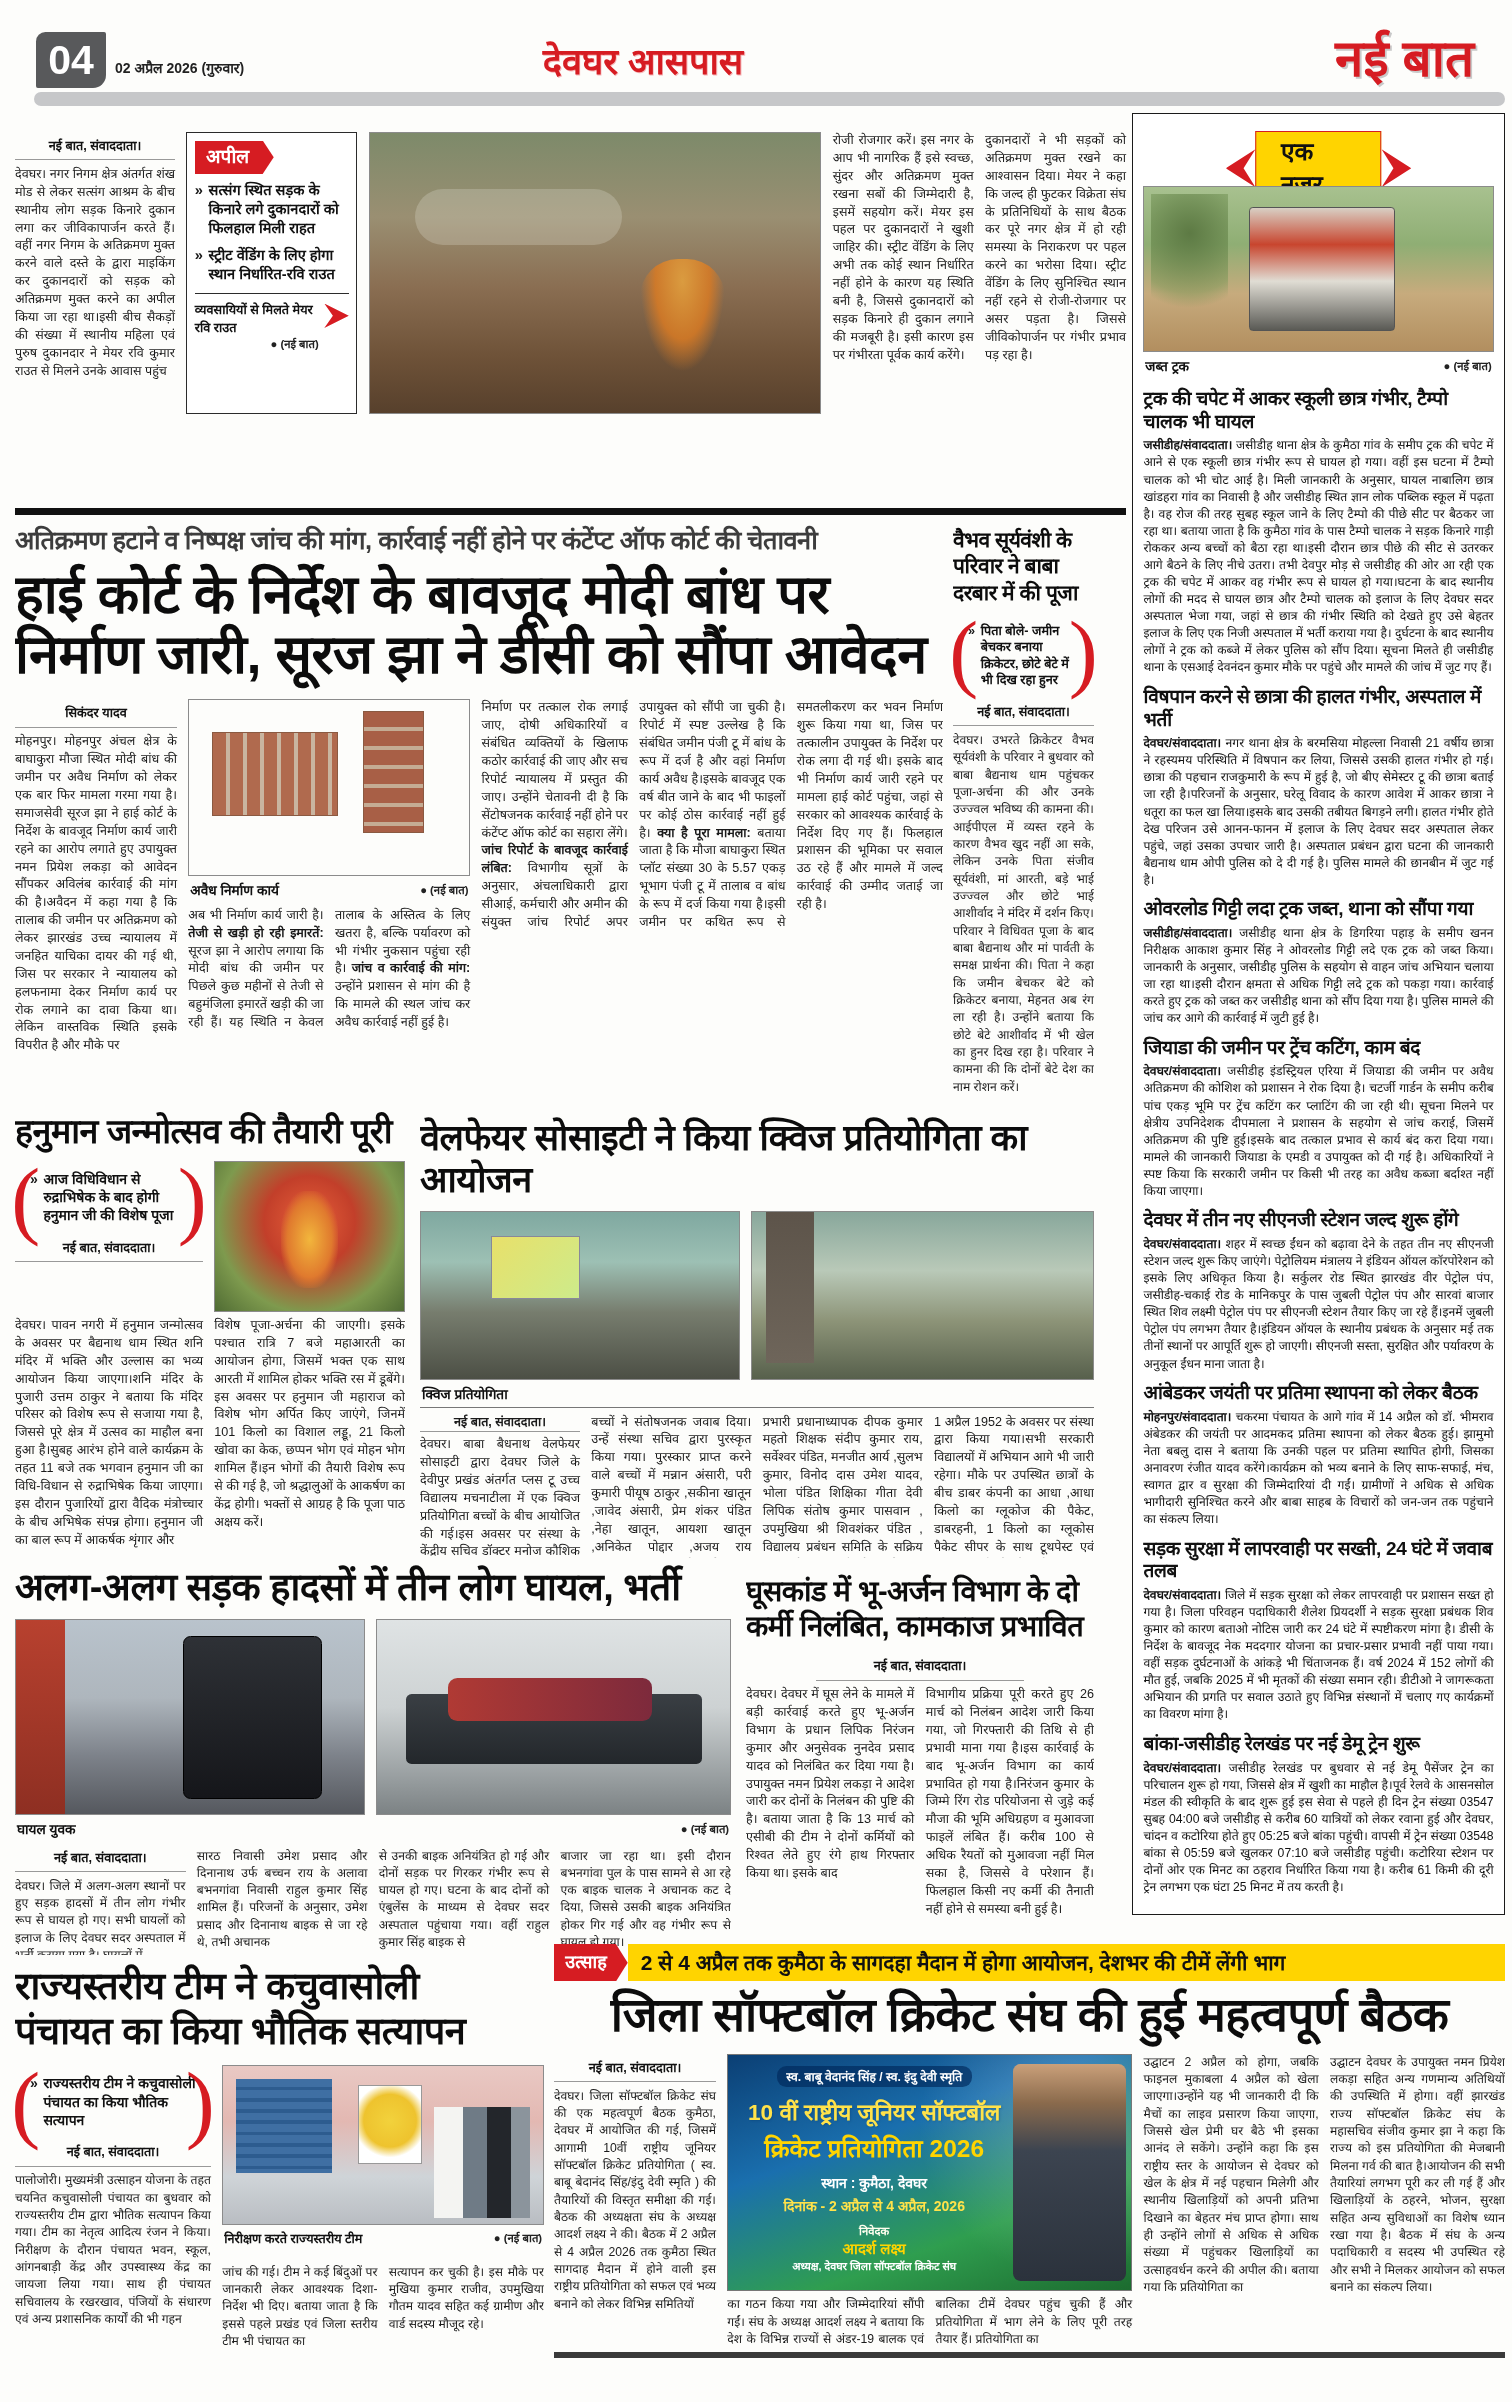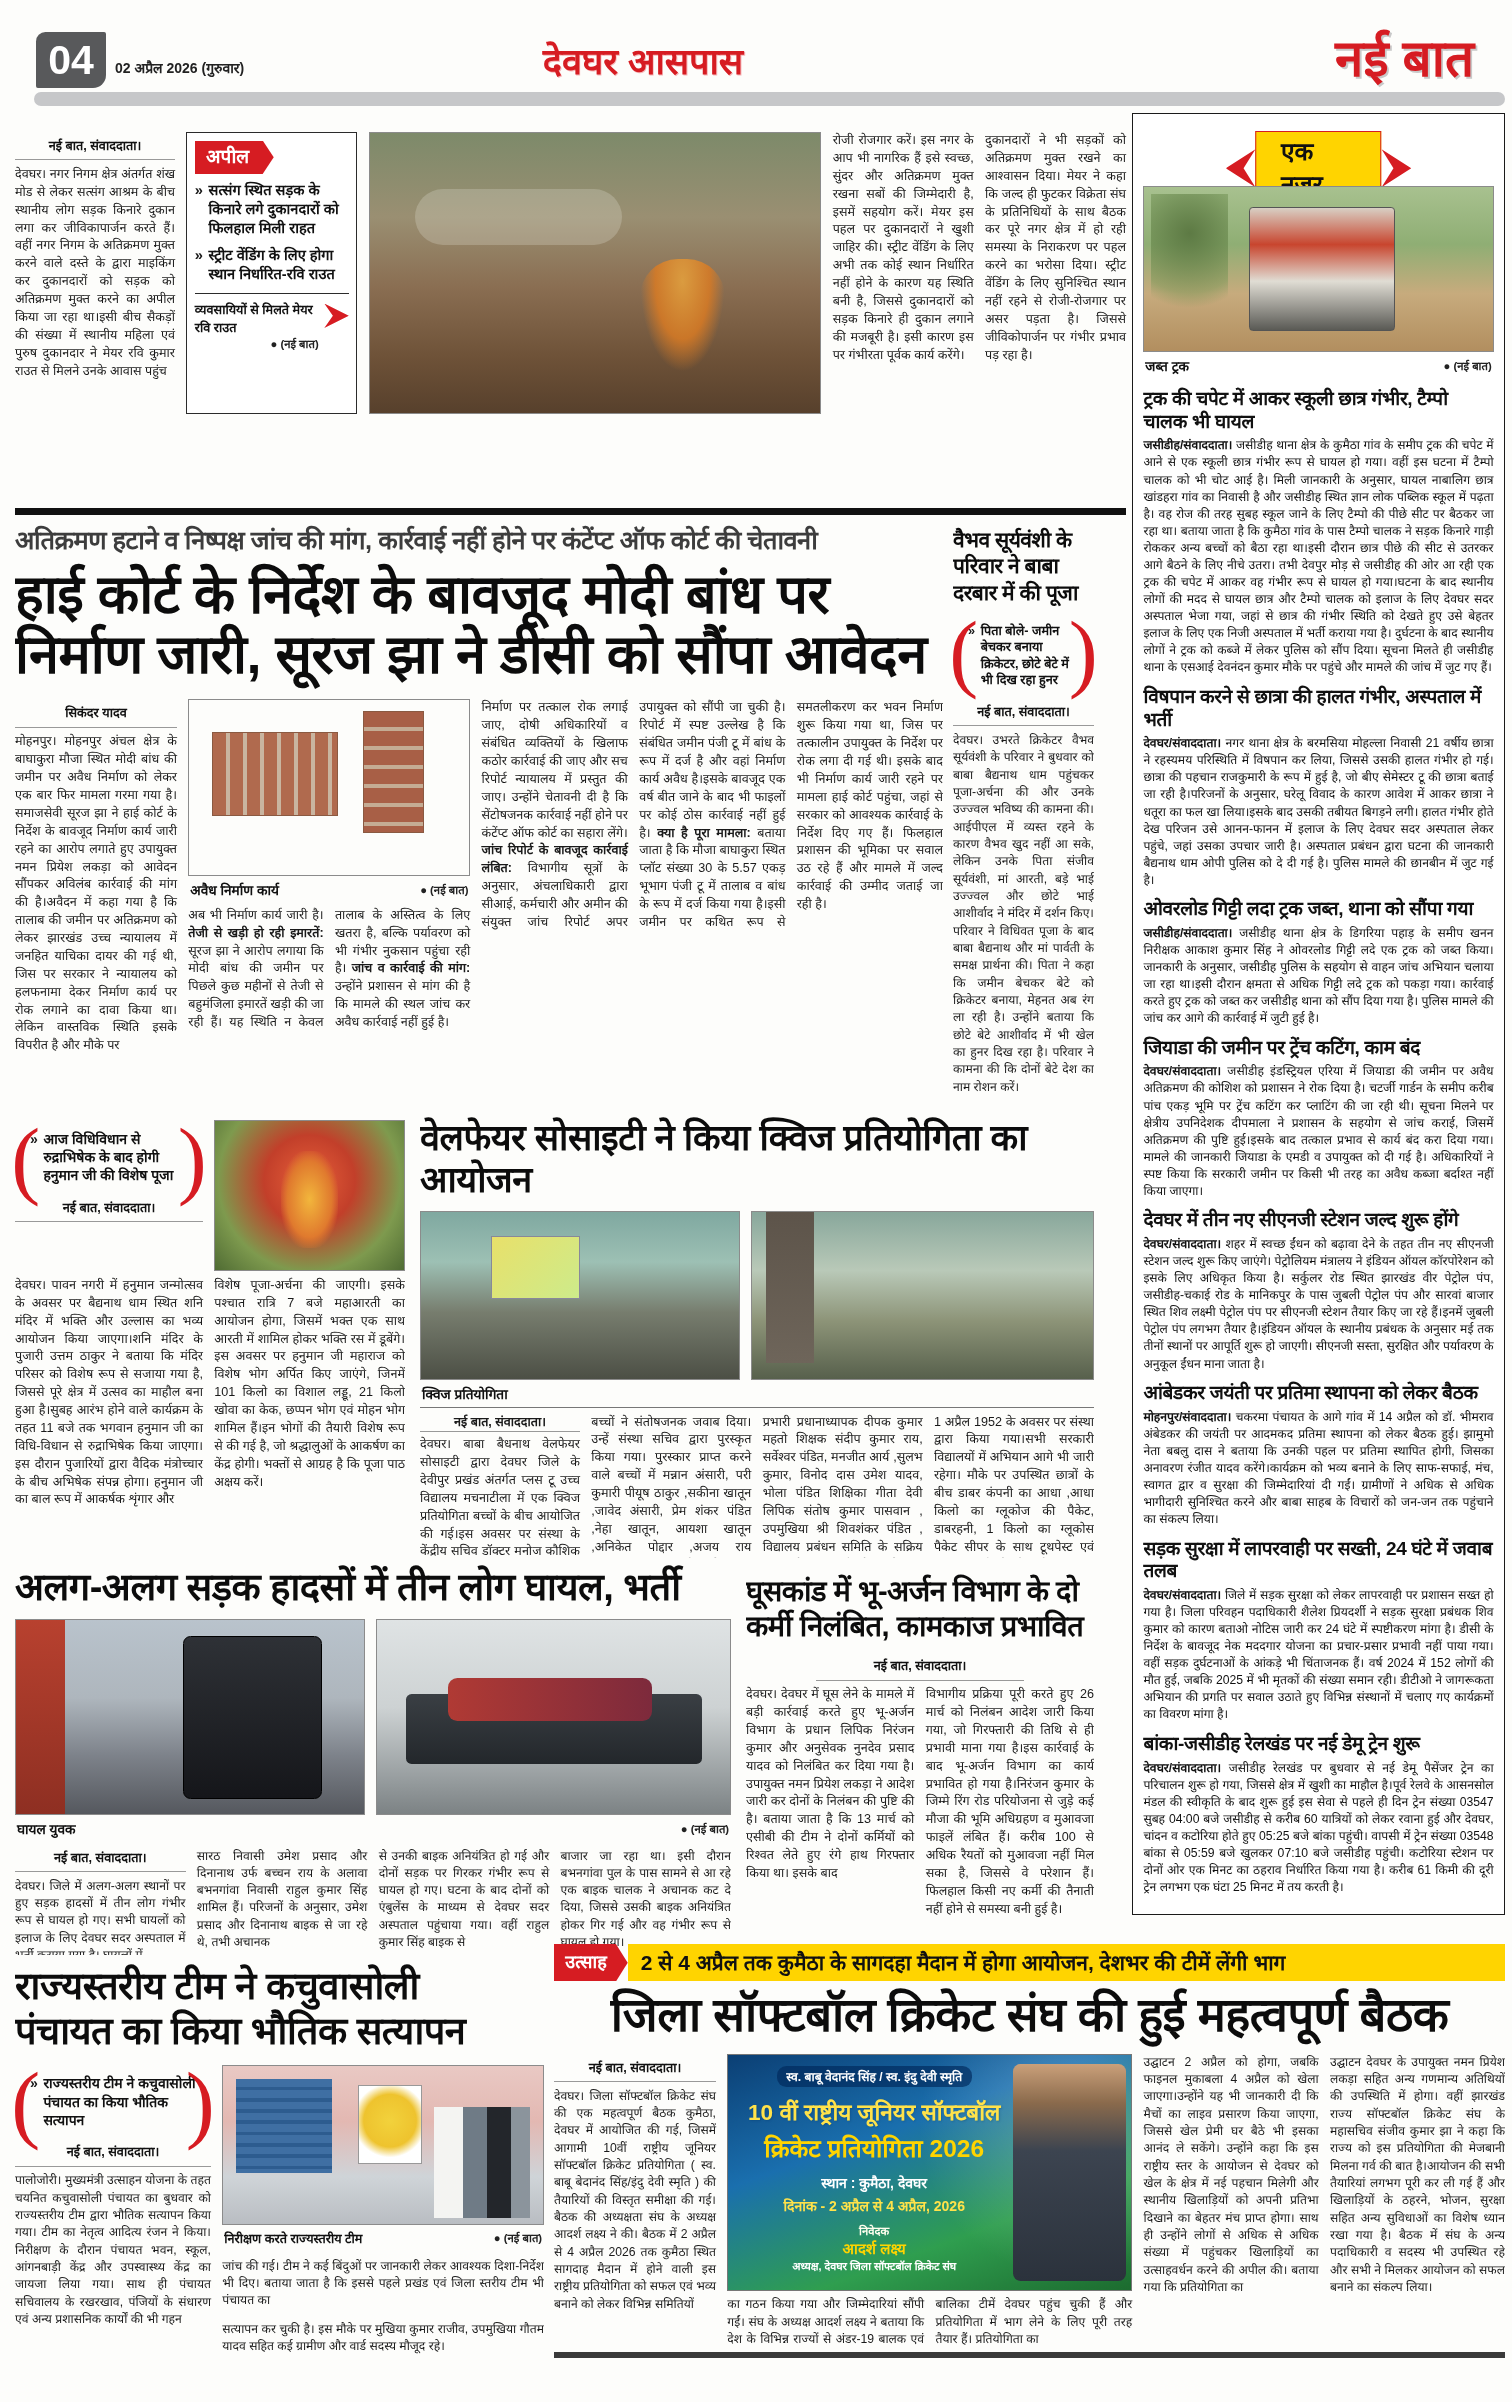--- a/index.html
+++ b/index.html
@@ -199,20 +199,21 @@
       <div class="nz-h">सड़क सुरक्षा में लापरवाही पर सख्ती, 24 घंटे में जवाब तलब</div>
       <div class="nz-b"><b>देवघर/संवाददाता।</b> <span>जिले में सड़क सुरक्षा को लेकर लापरवाही पर प्रशासन सख्त हो गया है। जिला परिवहन पदाधिकारी शैलेश प्रियदर्शी ने सड़क सुरक्षा प्रबंधक शिव कुमार को कारण बताओ नोटिस जारी कर 24 घंटे में स्पष्टीकरण मांगा है। डीसी के निर्देश के बावजूद नेक मददगार योजना का प्रचार-प्रसार प्रभावी नहीं पाया गया। वहीं सड़क दुर्घटनाओं के आंकड़े भी चिंताजनक हैं। वर्ष 2024 में 152 लोगों की मौत हुई, जबकि 2025 में भी मृतकों की संख्या समान रही। डीटीओ ने जागरूकता अभियान की प्रगति पर सवाल उठाते हुए विभिन्न संस्थानों में चलाए गए कार्यक्रमों का विवरण मांगा है।</span></div>
     </div>
     <div>
       <div class="nz-h">बांका-जसीडीह रेलखंड पर नई डेमू ट्रेन शुरू</div>
       <div class="nz-b"><b>देवघर/संवाददाता।</b> <span>जसीडीह रेलखंड पर बुधवार से नई डेमू पैसेंजर ट्रेन का परिचालन शुरू हो गया, जिससे क्षेत्र में खुशी का माहौल है।पूर्व रेलवे के आसनसोल मंडल की स्वीकृति के बाद शुरू हुई इस सेवा से पहले ही दिन ट्रेन संख्या 03547 सुबह 04:00 बजे जसीडीह से करीब 60 यात्रियों को लेकर रवाना हुई और देवघर, चांदन व कटोरिया होते हुए 05:25 बजे बांका पहुंची। वापसी में ट्रेन संख्या 03548 बांका से 05:59 बजे खुलकर 07:10 बजे जसीडीह पहुंची। कटोरिया स्टेशन पर दोनों ओर एक मिनट का ठहराव निर्धारित किया गया है। करीब 61 किमी की दूरी ट्रेन लगभग एक घंटा 25 मिनट में तय करती है।</span></div>
     </div>
   </div>
 
   <div class="abs" style="left:15px;top:1111px;width:390px;height:446px;overflow:hidden;">
+    <div class="headline" style="font-size:34px;">हनुमान जन्मोत्सव की तैयारी पूरी</div>
     <div class="colrow" style="margin-top:9.4px;">
       <div style="width:188px;">
         <div class="parenbox">
           <div class="bul" style="font-size:14px;margin-top:0;">
               <span class="bk">»</span>
               <span>आज विधिविधान से रुद्राभिषेक के बाद होगी हनुमान जी की विशेष पूजा</span>
             </div>
         </div>
         <div class="dateline">नई बात, संवाददाता।</div>
       </div>
@@ -299,21 +300,21 @@
       <div style="flex:1;">
         <div class="photo" style="height:160px;background:linear-gradient(180deg,#e9c9c4 0%,#e3b8b2 35%,#cfd4d8 70%,#b9bdc2 100%);">
           <div class="abs" style="left:4%;top:8%;width:30%;height:60%;background:repeating-linear-gradient(180deg,#3f6fa3 0 7.5px,#2d5c8f 7.5px 11.3px);"></div>
           <div class="abs" style="left:42%;top:12%;width:20%;height:50%;background:radial-gradient(circle at 50% 45%,#f2d23c 0%,#eec32e 50%,#fff 70%);border:0.9px solid #999;"></div>
           <div class="abs" style="left:66%;top:26%;width:30%;height:70%;background:linear-gradient(90deg,#f4f4f2 0 30%,#6f7b86 30% 55%,#23262b 55% 80%,#8b949c 80%);"></div>
         </div>
         <div class="caprow">
           <span class="caption" style="font-size:12.7px;">निरीक्षण करते राज्यस्तरीय टीम</span>
           <span class="credit">● (नई बात)</span>
         </div>
-        <div class="colrow" style="margin-top:7px;flex-direction:column;">
+        <div class="colrow" style="margin-top:13px;">
           <div class="bodytext" style="flex:1;font-size:12.2px;">जांच की गई। टीम ने कई बिंदुओं पर जानकारी लेकर आवश्यक दिशा-निर्देश भी दिए। बताया जाता है कि इससे पहले प्रखंड एवं जिला स्तरीय टीम भी पंचायत का</div>
           <div class="bodytext" style="flex:1;font-size:12.2px;">सत्यापन कर चुकी है। इस मौके पर मुखिया कुमार राजीव, उपमुखिया गौतम यादव सहित कई ग्रामीण और वार्ड सदस्य मौजूद रहे।</div>
         </div>
       </div>
     </div>
   </div>
 
   <div class="abs" style="left:554px;top:1944px;width:951px;height:422px;overflow:hidden;">
     <div style="display:flex;align-items:stretch;">
       <span class="redtag">उत्साह</span>

